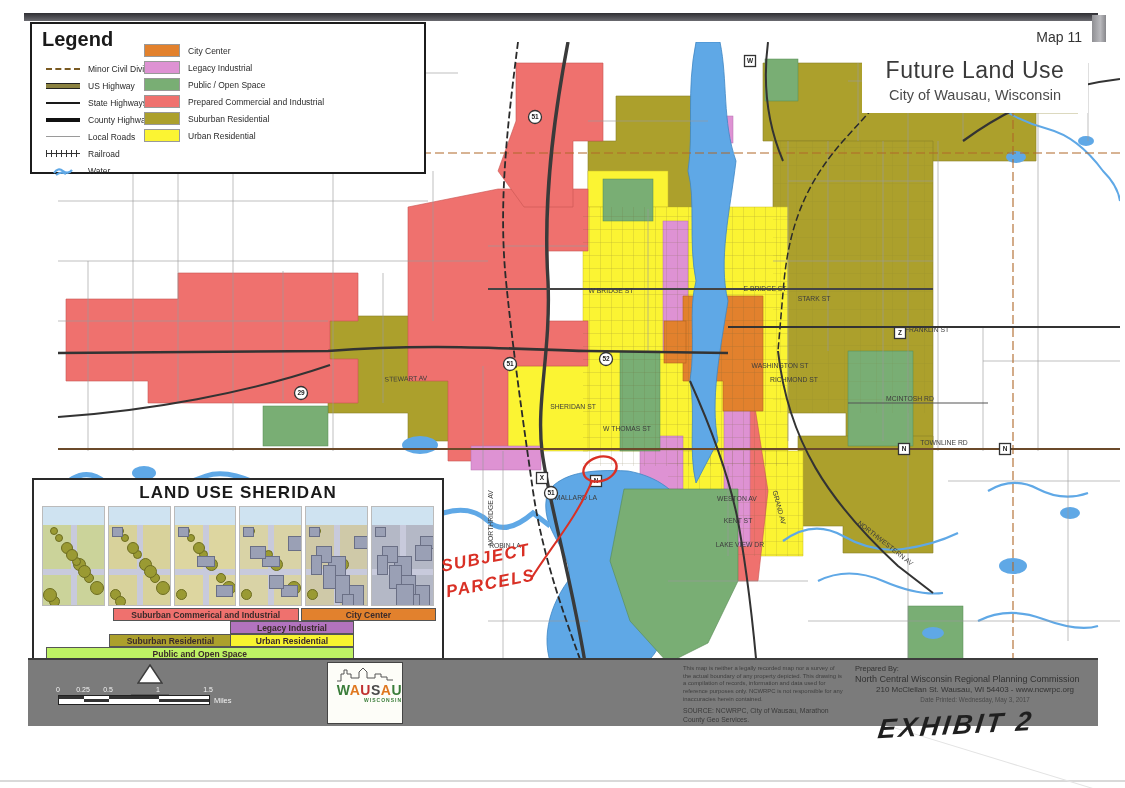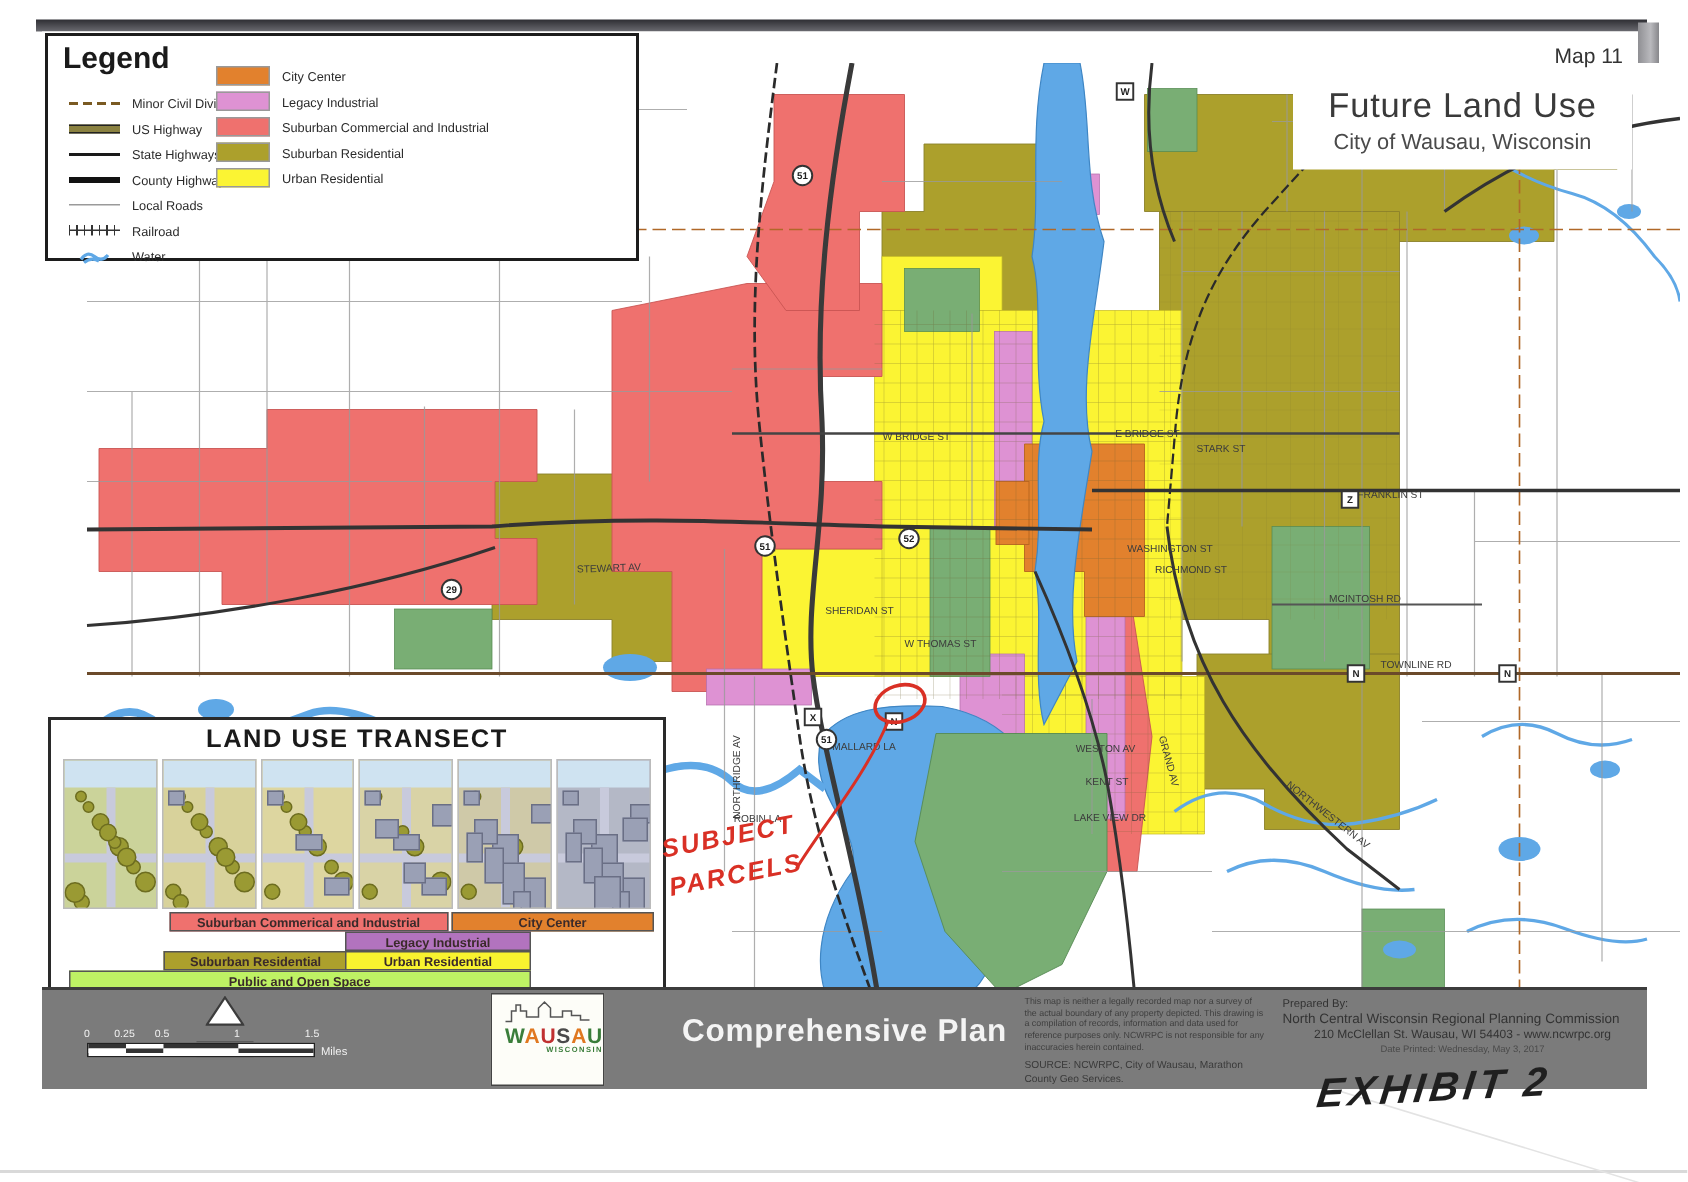--- a/index.html
+++ b/index.html
@@ -334,42 +334,46 @@
   <div id="legend-areas">
       <div class="lg-row">
         <span class="lg-swatch" style="background: rgb(226, 129, 45);"></span>
         <span>City Center</span>
       </div>
       <div class="lg-row">
         <span class="lg-swatch" style="background: rgb(222, 146, 211);"></span>
         <span>Legacy Industrial</span>
       </div>
       <div class="lg-row">
+        <span class="lg-swatch" style="background: rgb(121, 174, 116);"></span>
+        <span>Public / Open Space</span>
+      </div>
+      <div class="lg-row">
         <span class="lg-swatch" style="background: rgb(239, 113, 110);"></span>
-        <span>Suburban Commercial and Industrial</span>
+        <span>Prepared Commercial and Industrial</span>
       </div>
       <div class="lg-row">
         <span class="lg-swatch" style="background: rgb(172, 160, 44);"></span>
         <span>Suburban Residential</span>
       </div>
       <div class="lg-row">
         <span class="lg-swatch" style="background: rgb(251, 244, 51);"></span>
         <span>Urban Residential</span>
       </div>
     </div>
 </div>
 
 <div class="abs" id="title-block">
   <div id="map-number">Map 11</div>
   <div id="map-title">Future Land Use</div>
   <div id="map-subtitle">City of Wausau, Wisconsin</div>
 </div>
 
 <div class="abs" id="transect">
-  <div id="transect-title">LAND USE TRANSECT</div>
+  <div id="transect-title">LAND USE SHERIDAN</div>
   <div id="transect-panels">
       <div class="tr-panel" style="background: rgb(203, 211, 154);">
         <div class="tr-sky"></div>
         <div class="tr-road" style="left: 0px; right: 0px; top: 62px; height: 6px;"></div>
         <div class="tr-road" style="left: 28px; top: 18px; bottom: 0px; width: 6px;"></div>
         <div class="tr-tree" style="width: 6px; height: 6px; left: 7px; top: 20px;"></div>
         <div class="tr-tree" style="width: 11px; height: 11px; left: 30px; top: 51px;"></div>
         <div class="tr-tree" style="width: 9px; height: 9px; left: 1px; top: 82px;"></div>
         <div class="tr-tree" style="width: 7px; height: 7px; left: 24px; top: 43px;"></div>
         <div class="tr-tree" style="width: 12px; height: 12px; left: 47px; top: 74px;"></div>
@@ -501,21 +505,20 @@
       </div>
     <div id="scale-unit">Miles</div>
   </div>
   <div id="logo-box">
     <svg width="60" height="16" style="position:absolute;left:7px;top:3px">
       <path d="M2,15 L6,15 6,8 9,8 9,4 12,4 12,8 16,8 16,12 24,12 24,6 28,2 32,6 32,12 40,12 40,8 46,8 46,11 52,11 52,14 58,14" fill="none" stroke="#555" stroke-width="1"></path>
     </svg>
     <div id="logo-letters"><span style="color: rgb(58, 125, 58);">W</span><span style="color: rgb(224, 120, 32);">A</span><span style="color: rgb(192, 48, 48);">U</span><span style="color: rgb(74, 74, 74);">S</span><span style="color: rgb(224, 120, 32);">A</span><span style="color: rgb(58, 125, 58);">U</span></div>
     <div id="logo-sub">WISCONSIN</div>
   </div>
-  <div id="plan-title">Comprehensive Plan</div>
   <div id="disclaimer-block">
     <div id="disclaimer-text">This map is neither a legally recorded map nor a survey of the actual boundary of any property depicted. This drawing is a compilation of records, information and data used for reference purposes only. NCWRPC is not responsible for any inaccuracies herein contained.</div>
     <div id="source-text">SOURCE: NCWRPC, City of Wausau, Marathon County Geo Services.</div>
   </div>
   <div id="prepared-block">
     <div id="prepared-label">Prepared By:</div>
     <div id="prepared-name">North Central Wisconsin Regional Planning Commission</div>
     <div id="prepared-addr">210 McClellan St.  Wausau, WI 54403 - www.ncwrpc.org</div>
     <div id="prepared-date">Date Printed: Wednesday, May 3, 2017</div>
   </div>

